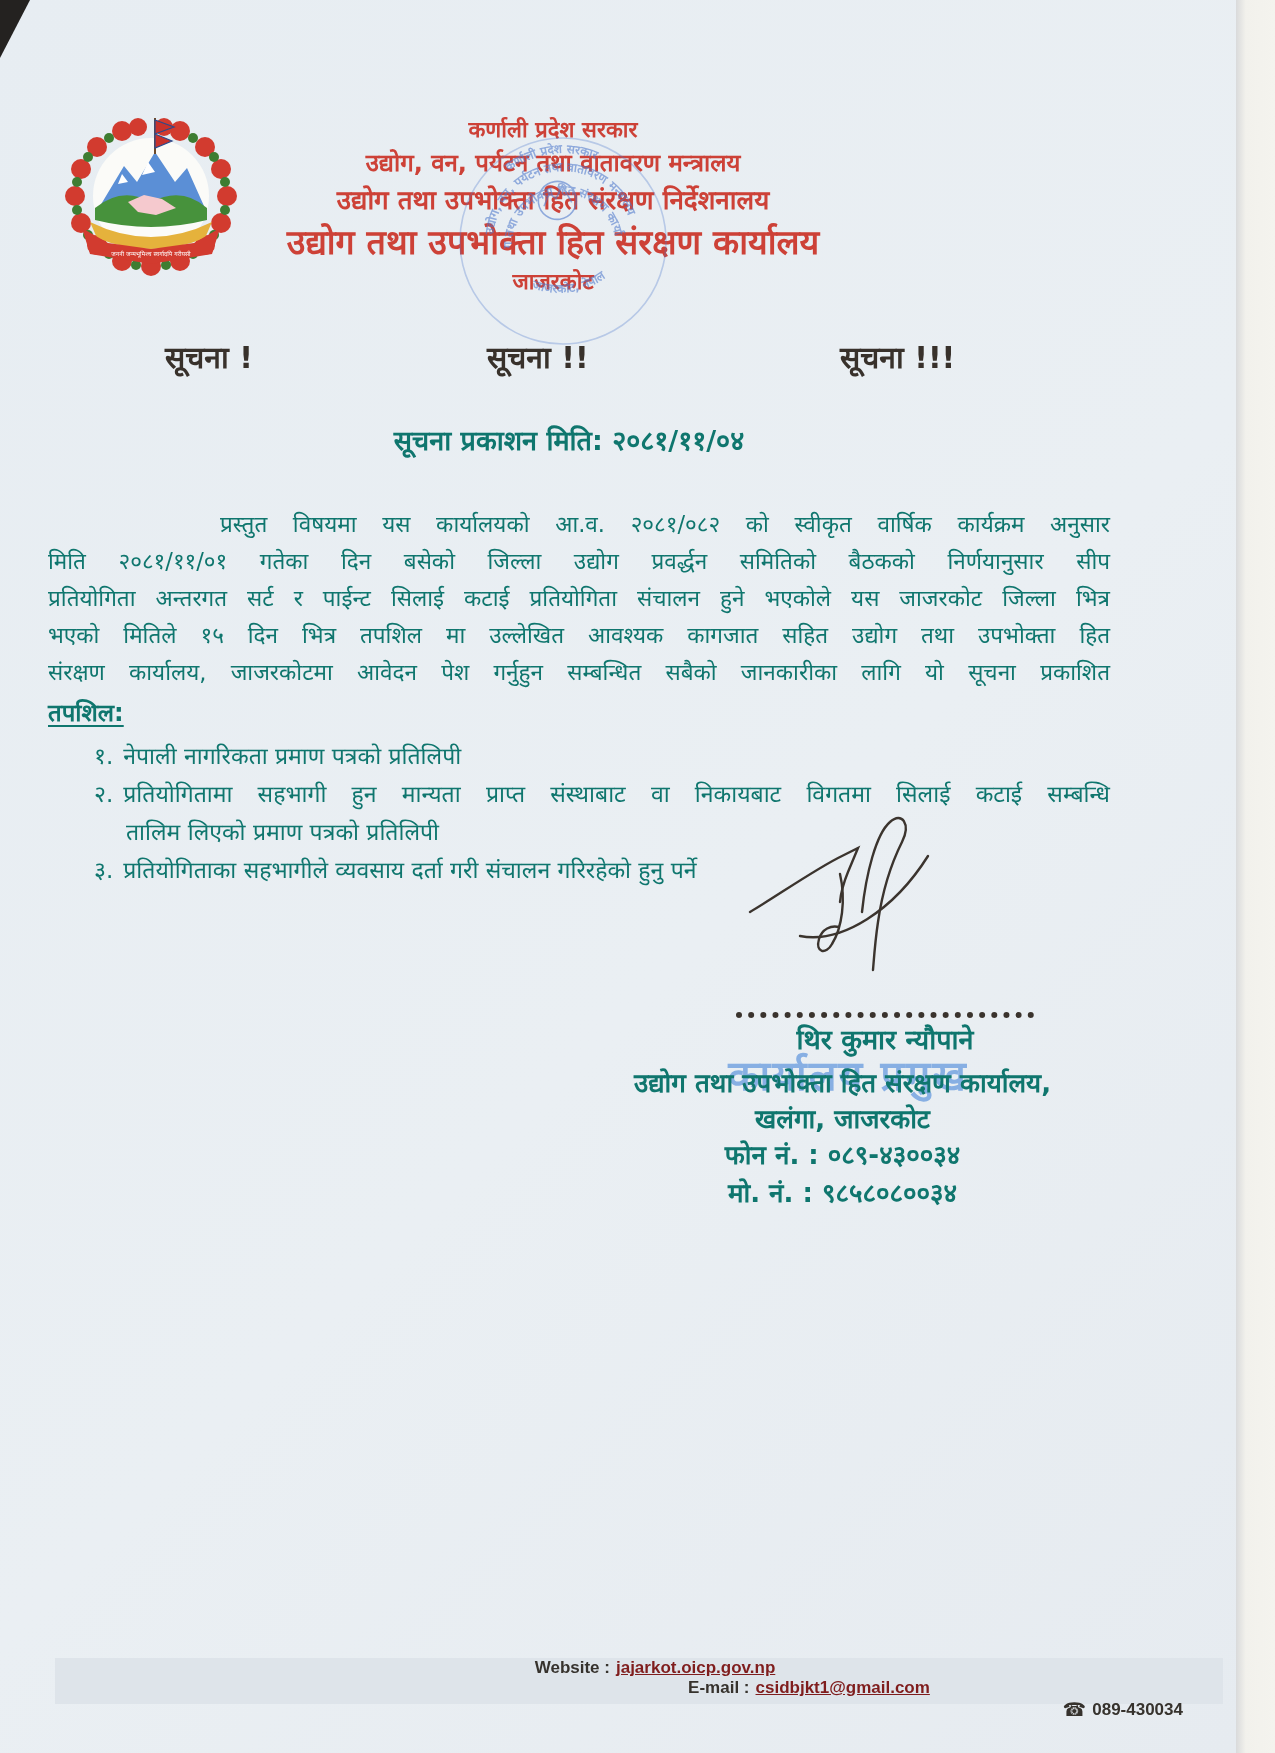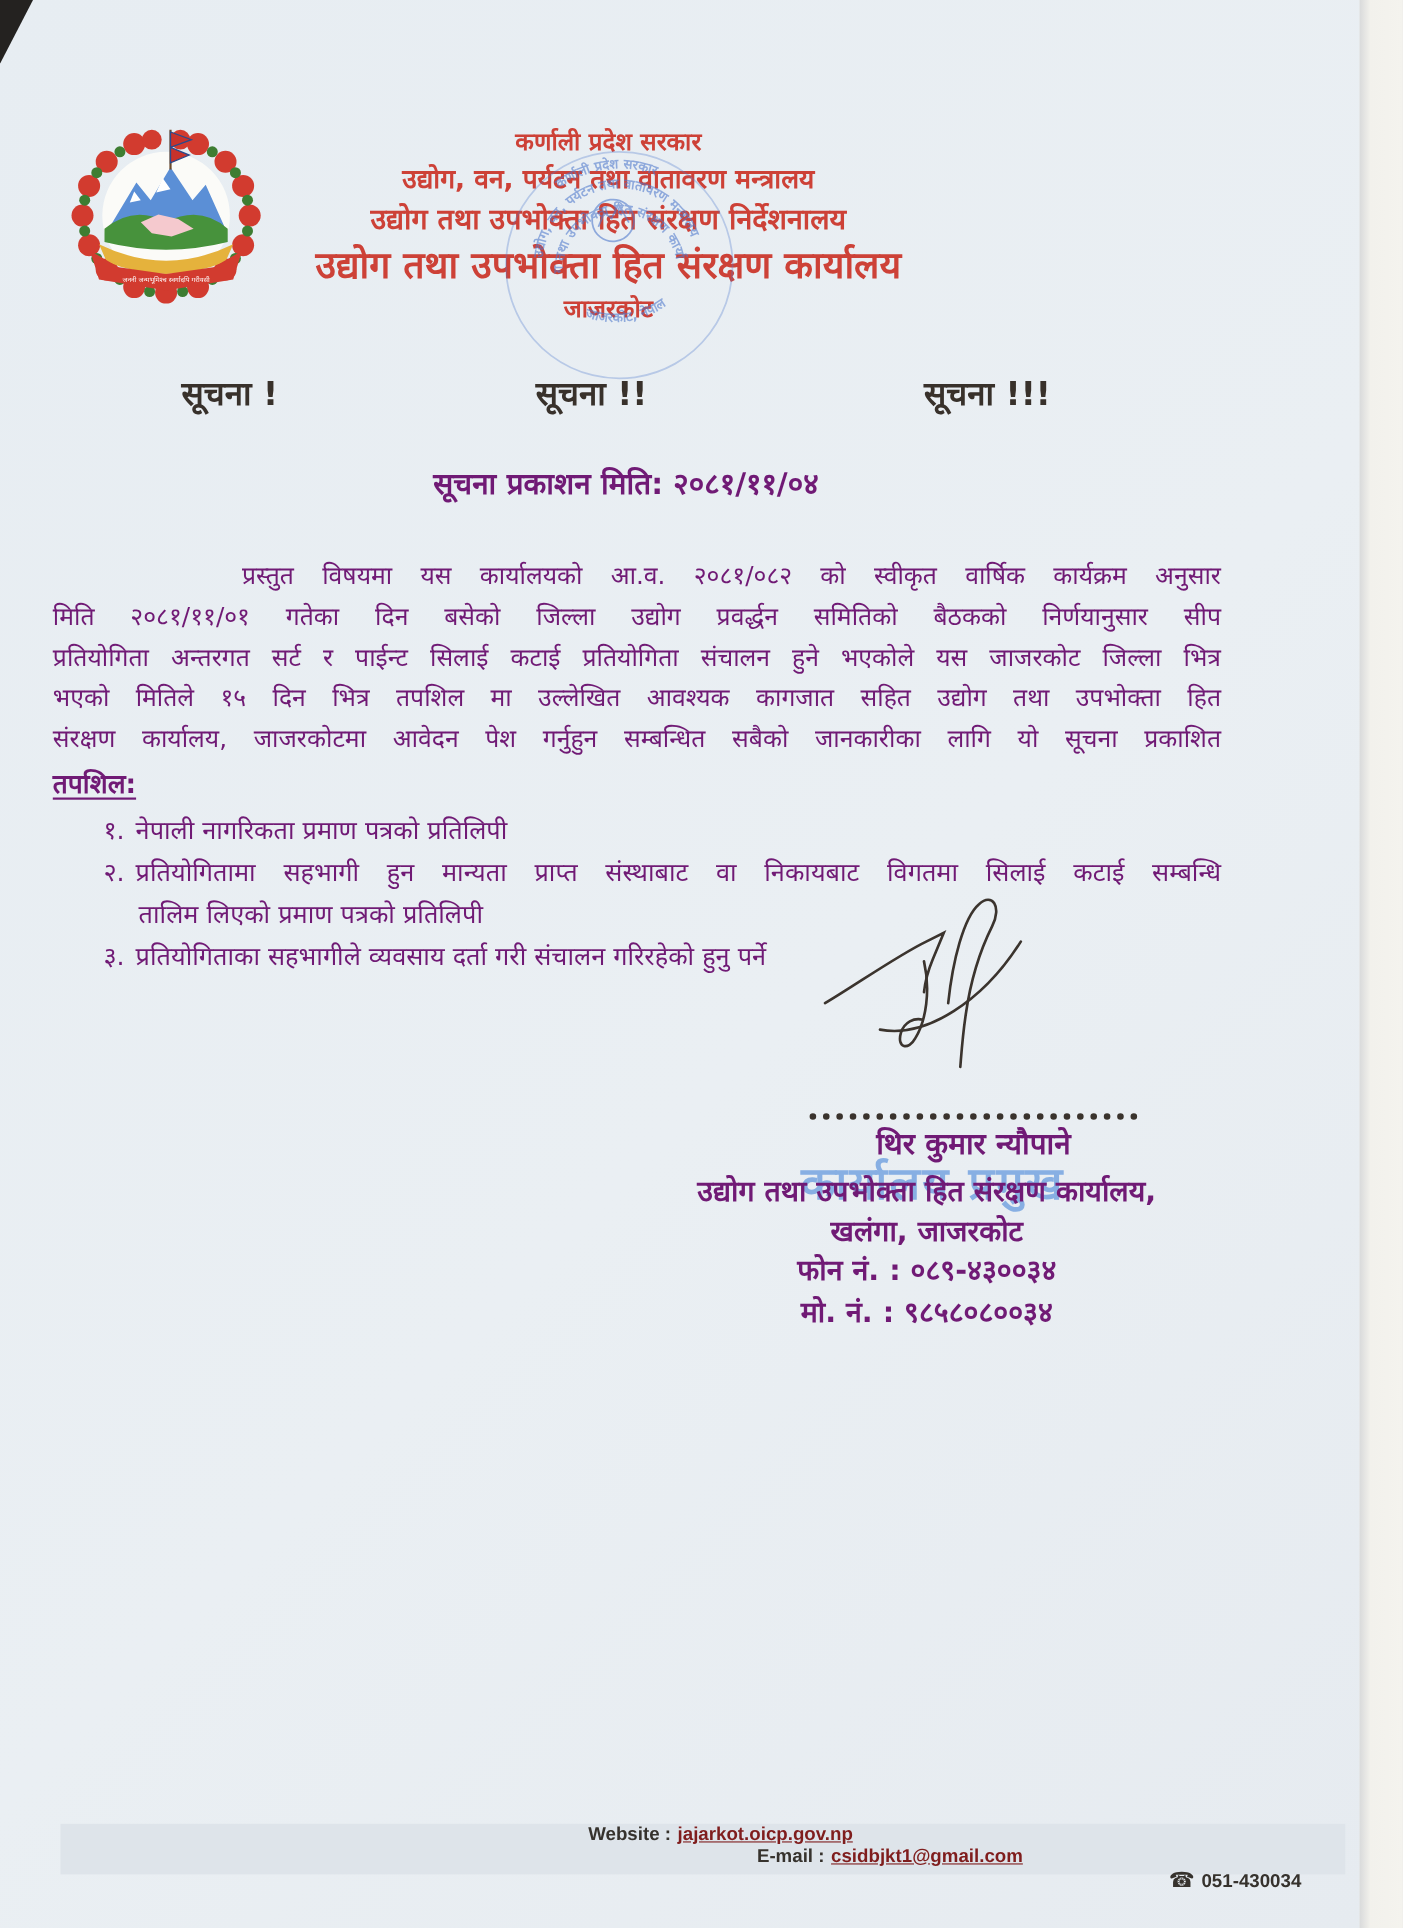--- a/index.html
+++ b/index.html
@@ -13,21 +13,21 @@
     background:linear-gradient(135deg,#e7edf2 0%,#eaeff3 55%,#e6ebf0 100%);
   }
   .edge-strip{
     position:absolute;left:1236px;top:0;width:39px;height:1753px;
     background:linear-gradient(90deg,#d9dadb 0%,#f2f1ec 25%,#f4f3ee 100%);
   }
   .corner-wedge{
     position:absolute;left:0;top:0;width:30px;height:58px;
     background:#242220;clip-path:polygon(0 0,100% 0,0 100%);
   }
-  .dev{color:#701a75;}
+  .dev{color:#0f766e;}
   .red{color:#cd4137;}
 
   
   .emblem{position:absolute;left:62px;top:110px;}
   .letterhead{position:absolute;left:228px;top:114px;width:650px;text-align:center;}
   .lh1{font-size:22px;line-height:32px;font-weight:bold;}
   .lh2{font-size:24px;line-height:35px;font-weight:bold;}
   .lh3{font-size:26px;line-height:38px;font-weight:bold;}
   .lh4{font-size:34px;line-height:46px;font-weight:bold;}
   .lh5{font-size:22px;line-height:34px;font-weight:bold;}
@@ -226,15 +226,15 @@
   <div class="grp g-web">
     <span>Website :</span>
     <a href="#">jajarkot.oicp.gov.np</a>
   </div>
   <div class="grp g-mail">
     <span>E-mail :</span>
     <a href="#">csidbjkt1@gmail.com</a>
   </div>
   <div class="g-phone">
     <span class="phone-icon">☎</span>
-    <span>051-430034</span>
+    <span>089-430034</span>
   </div>
 </div>
 
 </body></html>

